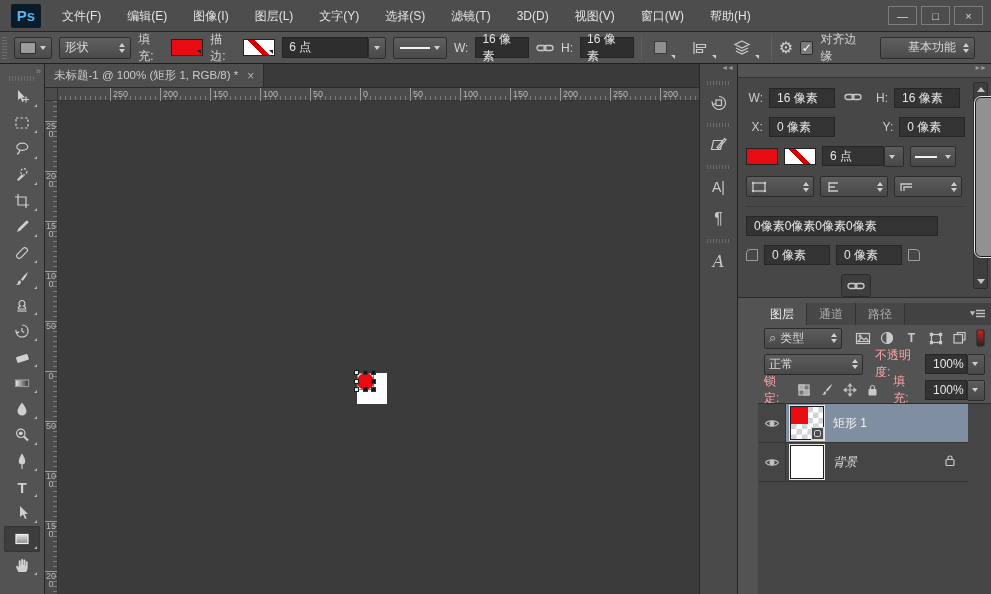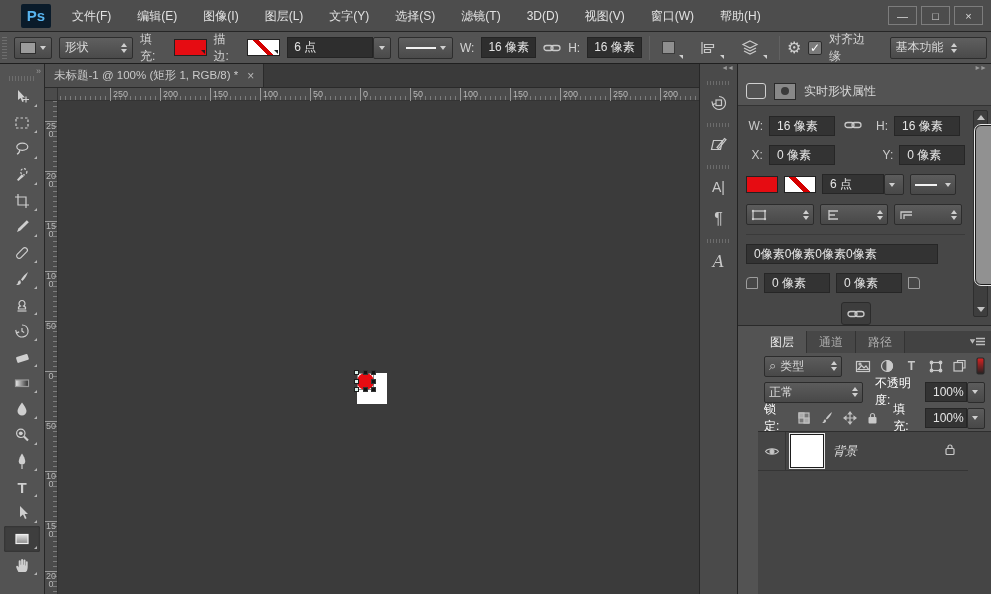--- a/index.html
+++ b/index.html
@@ -1,21 +1,21 @@
 <!DOCTYPE html>
 <html><head>
 <meta charset="utf-8">
 <style>
   * { margin:0; padding:0; box-sizing:border-box; }
   body { background:#222; font-family:"Liberation Sans","DejaVu Sans",sans-serif; }
   #app { position:relative; width:991px; height:594px; background:#535353; overflow:hidden; color:#d9d9d9; font-size:12px; }
 
   
   .menubar { height:32px; background:#4d4d4d; border-bottom:1px solid #262626; display:flex; align-items:center; }
-  .pslogo { width:30px; height:24px; margin:0 8px 0 21px; background:#0a1b2a; color:#58b5f0; font-weight:bold; font-size:15px; display:flex; align-items:center; justify-content:center; border-radius:2px; }
+  .pslogo { width:30px; height:24px; margin:0 8px 0 11px; background:#0a1b2a; color:#58b5f0; font-weight:bold; font-size:15px; display:flex; align-items:center; justify-content:center; border-radius:2px; }
   .menuitem { padding:0 13px; line-height:32px; color:#e2e2e2; cursor:default; }
   .winbtns { margin-left:auto; display:flex; gap:4px; margin-right:8px; }
   .winbtn { width:29px; height:19px; border:1px solid #7d7d7d; background:#4d4d4d; color:#ddd; font-size:11px; display:flex; align-items:center; justify-content:center; }
 
   
   .optionsbar { height:32px; background:#535353; border-bottom:1px solid #1f1f1f; display:flex; align-items:center; gap:7px; padding:0 4px 0 2px; }
   .grip-v { width:5px; height:22px; background-image:repeating-linear-gradient(#6e6e6e 0 1px,transparent 1px 3px); }
   .obtn { height:22px; background:linear-gradient(#5f5f5f,#4a4a4a); border:1px solid #2d2d2d; border-radius:2px; display:flex; align-items:center; justify-content:center; gap:4px; padding:0 5px; }
   .tri-d { width:0; height:0; border-left:3.5px solid transparent; border-right:3.5px solid transparent; border-top:4px solid #cfcfcf; }
   .tri-u { width:0; height:0; border-left:3.5px solid transparent; border-right:3.5px solid transparent; border-bottom:4px solid #cfcfcf; }
@@ -89,21 +89,21 @@
   .corner-ic { width:12px; height:12px; border:1px solid #9d9d9d; }
   .pscroll { position:absolute; right:3px; top:4px; bottom:8px; width:15px; background:#3e3e3e; border:1px solid #2e2e2e; border-radius:2px; }
   .pscroll .thumb { position:absolute; left:1px; right:1px; top:14px; height:160px; background:#919191; border-radius:6px; }
   .pscroll .au,.pscroll .ad { position:absolute; left:3px; width:0; height:0; border-left:4px solid transparent; border-right:4px solid transparent; }
   .pscroll .au { top:4px; border-bottom:5px solid #c2c2c2; }
   .pscroll .ad { bottom:4px; border-top:5px solid #c2c2c2; }
   .splitter { height:6px; background:#535353; border-top:1px solid #2a2a2a; }
 
   .layersgrp { flex:1; display:flex; flex-direction:column; min-height:0;margin-left:20px; }
   .lrow { height:26px; display:flex; align-items:center; gap:6px; padding:0 6px; background:#535353; }
-  .lrow .llabel { color:#ffffff; }
+  .lrow .llabel { color:#fca5a5; }
   .lockic { width:18px; height:16px; display:flex; align-items:center; justify-content:center; }
   .lockic svg { stroke:#bfbfbf; fill:none; stroke-width:1.2; }
   .filtic { width:22px; height:18px; display:flex; align-items:center; justify-content:center; color:#c9c9c9; font-weight:bold; font-size:12px; }
   .filtic svg { stroke:#c9c9c9; fill:none; stroke-width:1.2; }
   .layerarea { flex:1; background:#454545; border-top:1px solid #2e2e2e; padding-right:23px; }
   .layerrow { height:39px; display:flex; align-items:center; border-bottom:1px solid #353535; }
   .layerrow .eyecell { width:28px; align-self:stretch; border-right:1px solid #353535; display:flex; align-items:center; justify-content:center; }
   .layerrow.sel .rowbody { background:#7f8ea0; }
   .rowbody { flex:1; align-self:stretch; display:flex; align-items:center; gap:9px; padding:0 4px; }
   .thumb { width:34px; height:34px; border:1px solid #1d1d1d; outline:1px solid #e8e8e8; position:relative; background:#fff; }
@@ -199,21 +199,21 @@
       <svg width="18" height="16" viewBox="0 0 18 16">
           <path d="M9 1 16 4.5 9 8 2 4.5zM3 8l6 3 6-3M3 11l6 3 6-3" stroke="#c9c9c9" fill="none" stroke-width="1.2"></path>
         </svg>
       <span class="mini-tri" style="border-left:4px solid transparent;border-top:4px solid #cfcfcf;width:0;height:0;align-self:flex-end"></span>
     </div>
     <div class="osep"></div>
     <div style="font-size:16px;color:#cfcfcf">⚙</div>
     <div class="checkbox">✓</div>
     <span class="olabel">对齐边缘</span>
     <div style="flex:1"></div>
-    <div class="obtn" style="width:100px;justify-content:flex-start;">
+    <div class="obtn" style="width:100px;justify-content:flex-end;margin-right:12px">
       <span>基本功能</span>
       <span class="spin">
           <span class="tri-u"></span>
           <span class="tri-d"></span>
         </span>
     </div>
   </div>
 
   <div class="main">
 
@@ -427,27 +427,20 @@
       <div class="dockicon" style="font-size:14px">A|</div>
       <div class="dockicon" style="font-size:16px">¶</div>
       <div class="dock-grip"></div>
       <div class="dockicon" style="font-family:'DejaVu Serif','Liberation Serif',serif;font-style:italic;font-size:16px">A</div>
     </div>
 
     <div class="rightcol">
       <div class="rc-head" style="font-size:7px">►►</div>
 
       <div>
-        <div class="propshead">
-          <span class="liveshape-ic"></span>
-          <span class="mask-ic">
-              <i></i>
-            </span>
-          <span>实时形状属性</span>
-        </div>
         <div class="propsbody">
           <div class="prow">
             <span class="plabel">W:</span>
             <div class="pfield" style="width:66px">16 像素</div>
             <span style="margin:0 3px">
               <svg width="18" height="12" viewBox="0 0 18 12">
                   <rect x="1" y="3.5" width="9" height="5" rx="2.5" stroke="#c9c9c9" fill="none" stroke-width="1.3"></rect>
                   <rect x="8" y="3.5" width="9" height="5" rx="2.5" stroke="#c9c9c9" fill="none" stroke-width="1.3"></rect>
                 </svg>
             </span>
@@ -649,20 +642,37 @@
           <span class="llabel">填充:</span>
           <div style="display:flex">
             <div class="pfield" style="width:42px">100%</div>
             <div class="pselect" style="width:18px">
                 <span class="tri-d"></span>
               </div>
           </div>
         </div>
 
         <div class="layerarea">
+          <div class="layerrow sel">
+            <div class="eyecell eye">
+              <svg width="16" height="11" viewBox="0 0 16 11">
+                  <path d="M1.5 5.5C4 2 12 2 14.5 5.5 12 9 4 9 1.5 5.5z"></path>
+                  <circle cx="8" cy="5.5" r="2" fill="#c4c4c4"></circle>
+                </svg>
+            </div>
+            <div class="rowbody">
+              <div class="thumb checker">
+                <span class="redsq"></span>
+                <span class="badge">
+                    <i></i>
+                  </span>
+              </div>
+              <span class="lname">矩形 1</span>
+            </div>
+          </div>
           <div class="layerrow">
             <div class="eyecell eye">
               <svg width="16" height="11" viewBox="0 0 16 11">
                   <path d="M1.5 5.5C4 2 12 2 14.5 5.5 12 9 4 9 1.5 5.5z"></path>
                   <circle cx="8" cy="5.5" r="2" fill="#c4c4c4"></circle>
                 </svg>
             </div>
             <div class="rowbody">
               <div class="thumb"></div>
               <span class="lname bg">背景</span>

